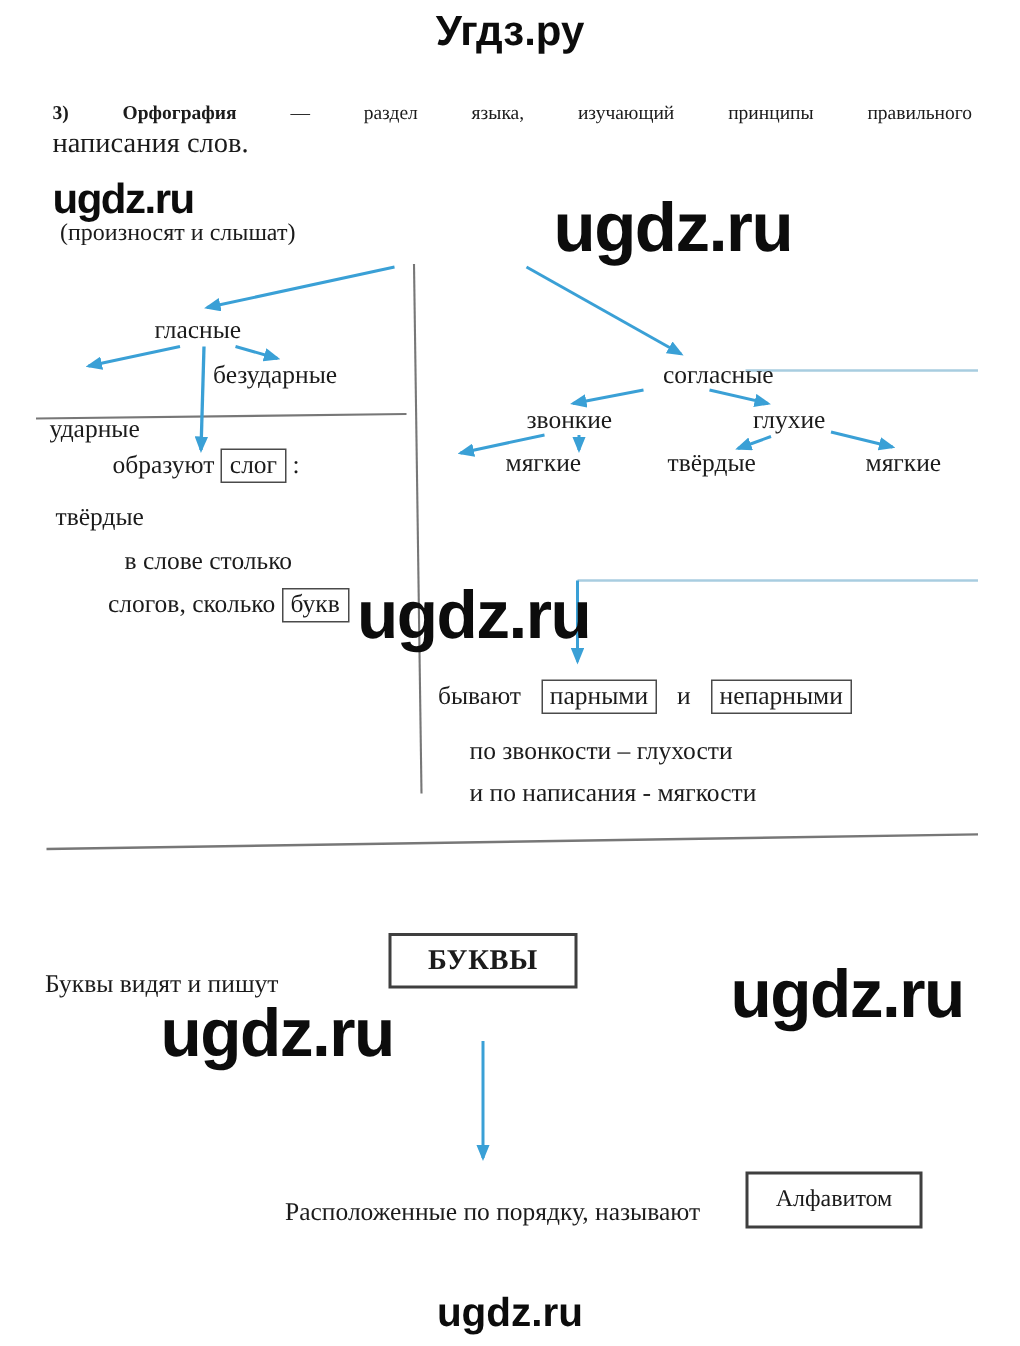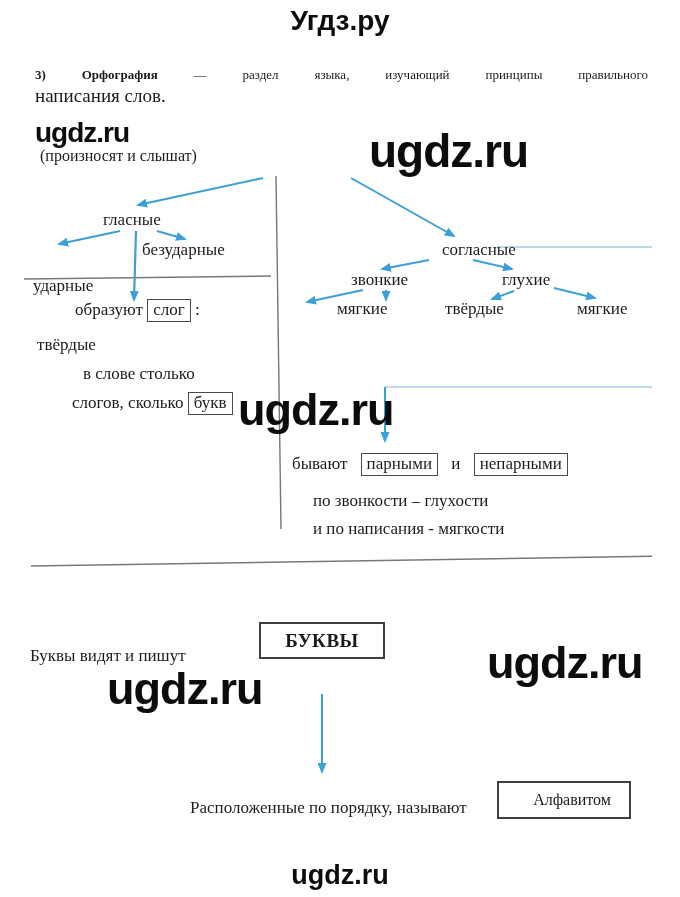--- a/index.html
+++ b/index.html
@@ -31,21 +31,21 @@
     font-weight:bold; font-size:19px; letter-spacing:0.5px;
   }
   .ibox {
     display:inline-block; border:1.5px solid #4a4a4a; padding:0px 5px 1px 5px;
     line-height:1.15;
   }
   .gap { margin-left:9px; }
   svg.lines { position:absolute; left:0; top:0; width:680px; height:897px; }
   .alphabox {
     position:absolute; border:2px solid #3f3f3f; background:#fff;
-    display:flex; align-items:center; justify-content:center; font-size:16px;padding-left:16px;
+    display:flex; align-items:center; justify-content:center; font-size:16px;
   }
   .footer-site {
     position:absolute; left:0; top:860px; width:680px; text-align:center;
     font-family:"Liberation Sans", sans-serif; font-weight:bold; font-size:27px;
     color:#0c0c0c;
   }
 </style>
 </head>
 <body>
 

